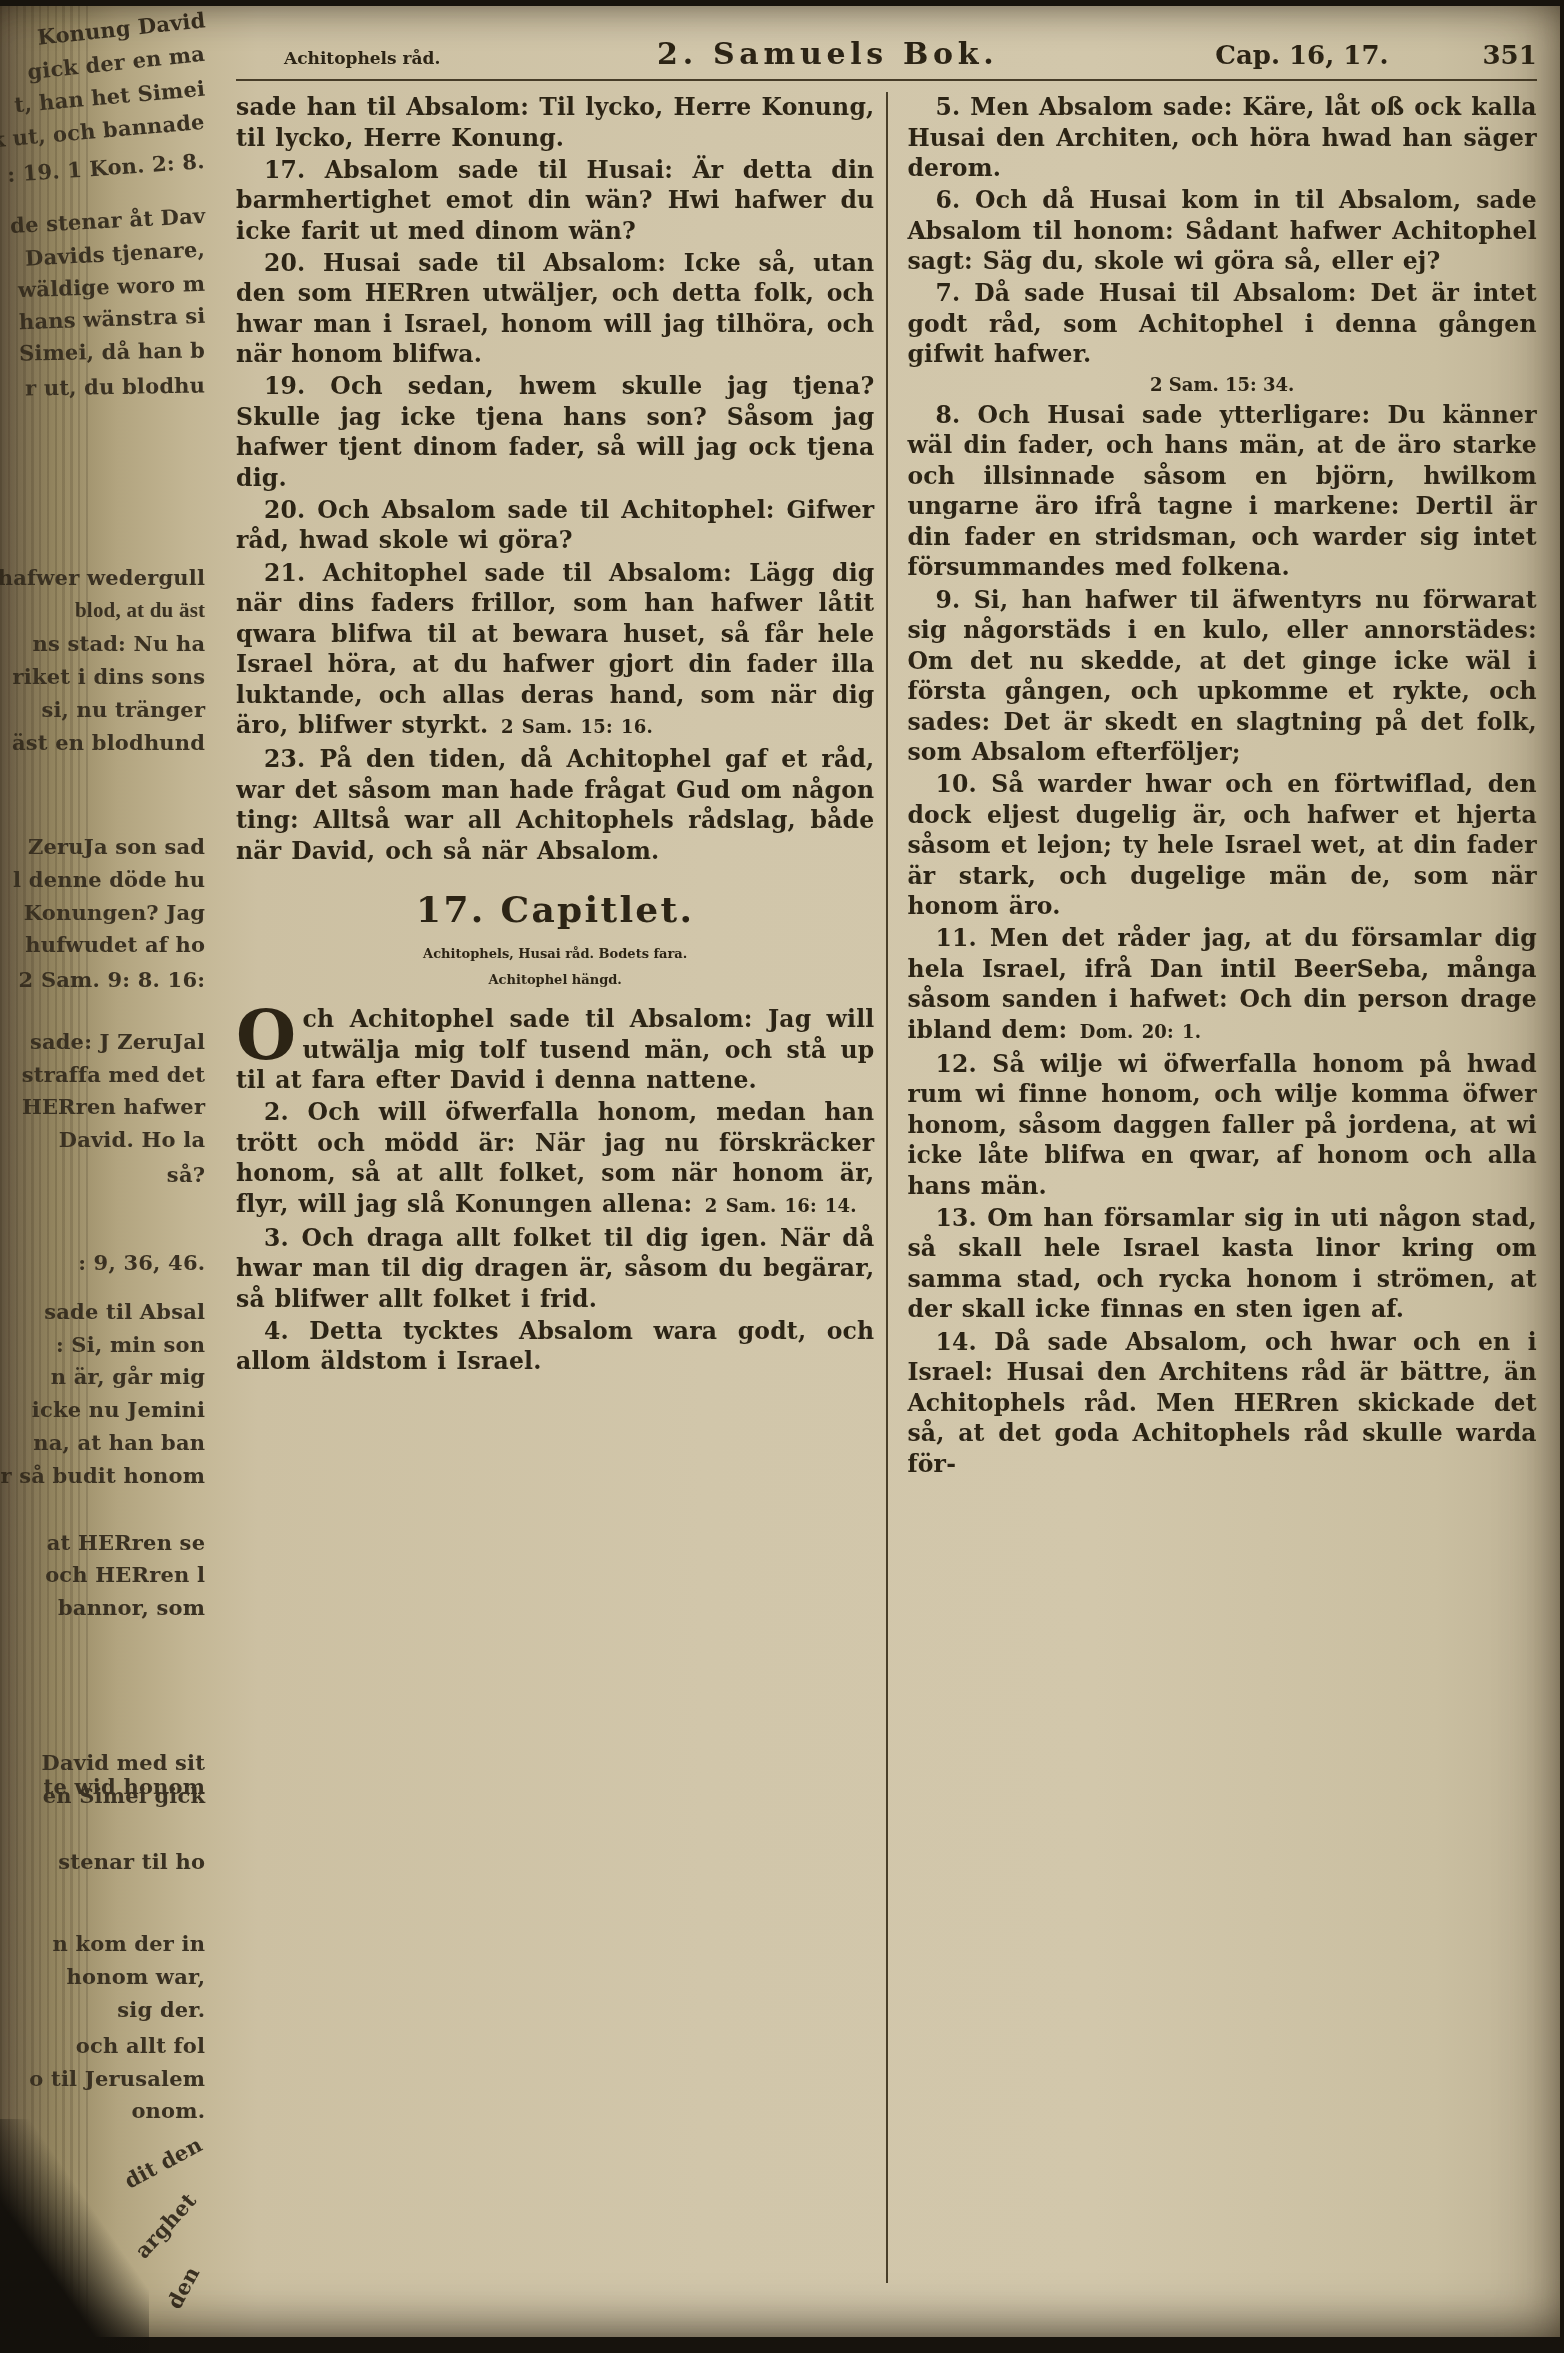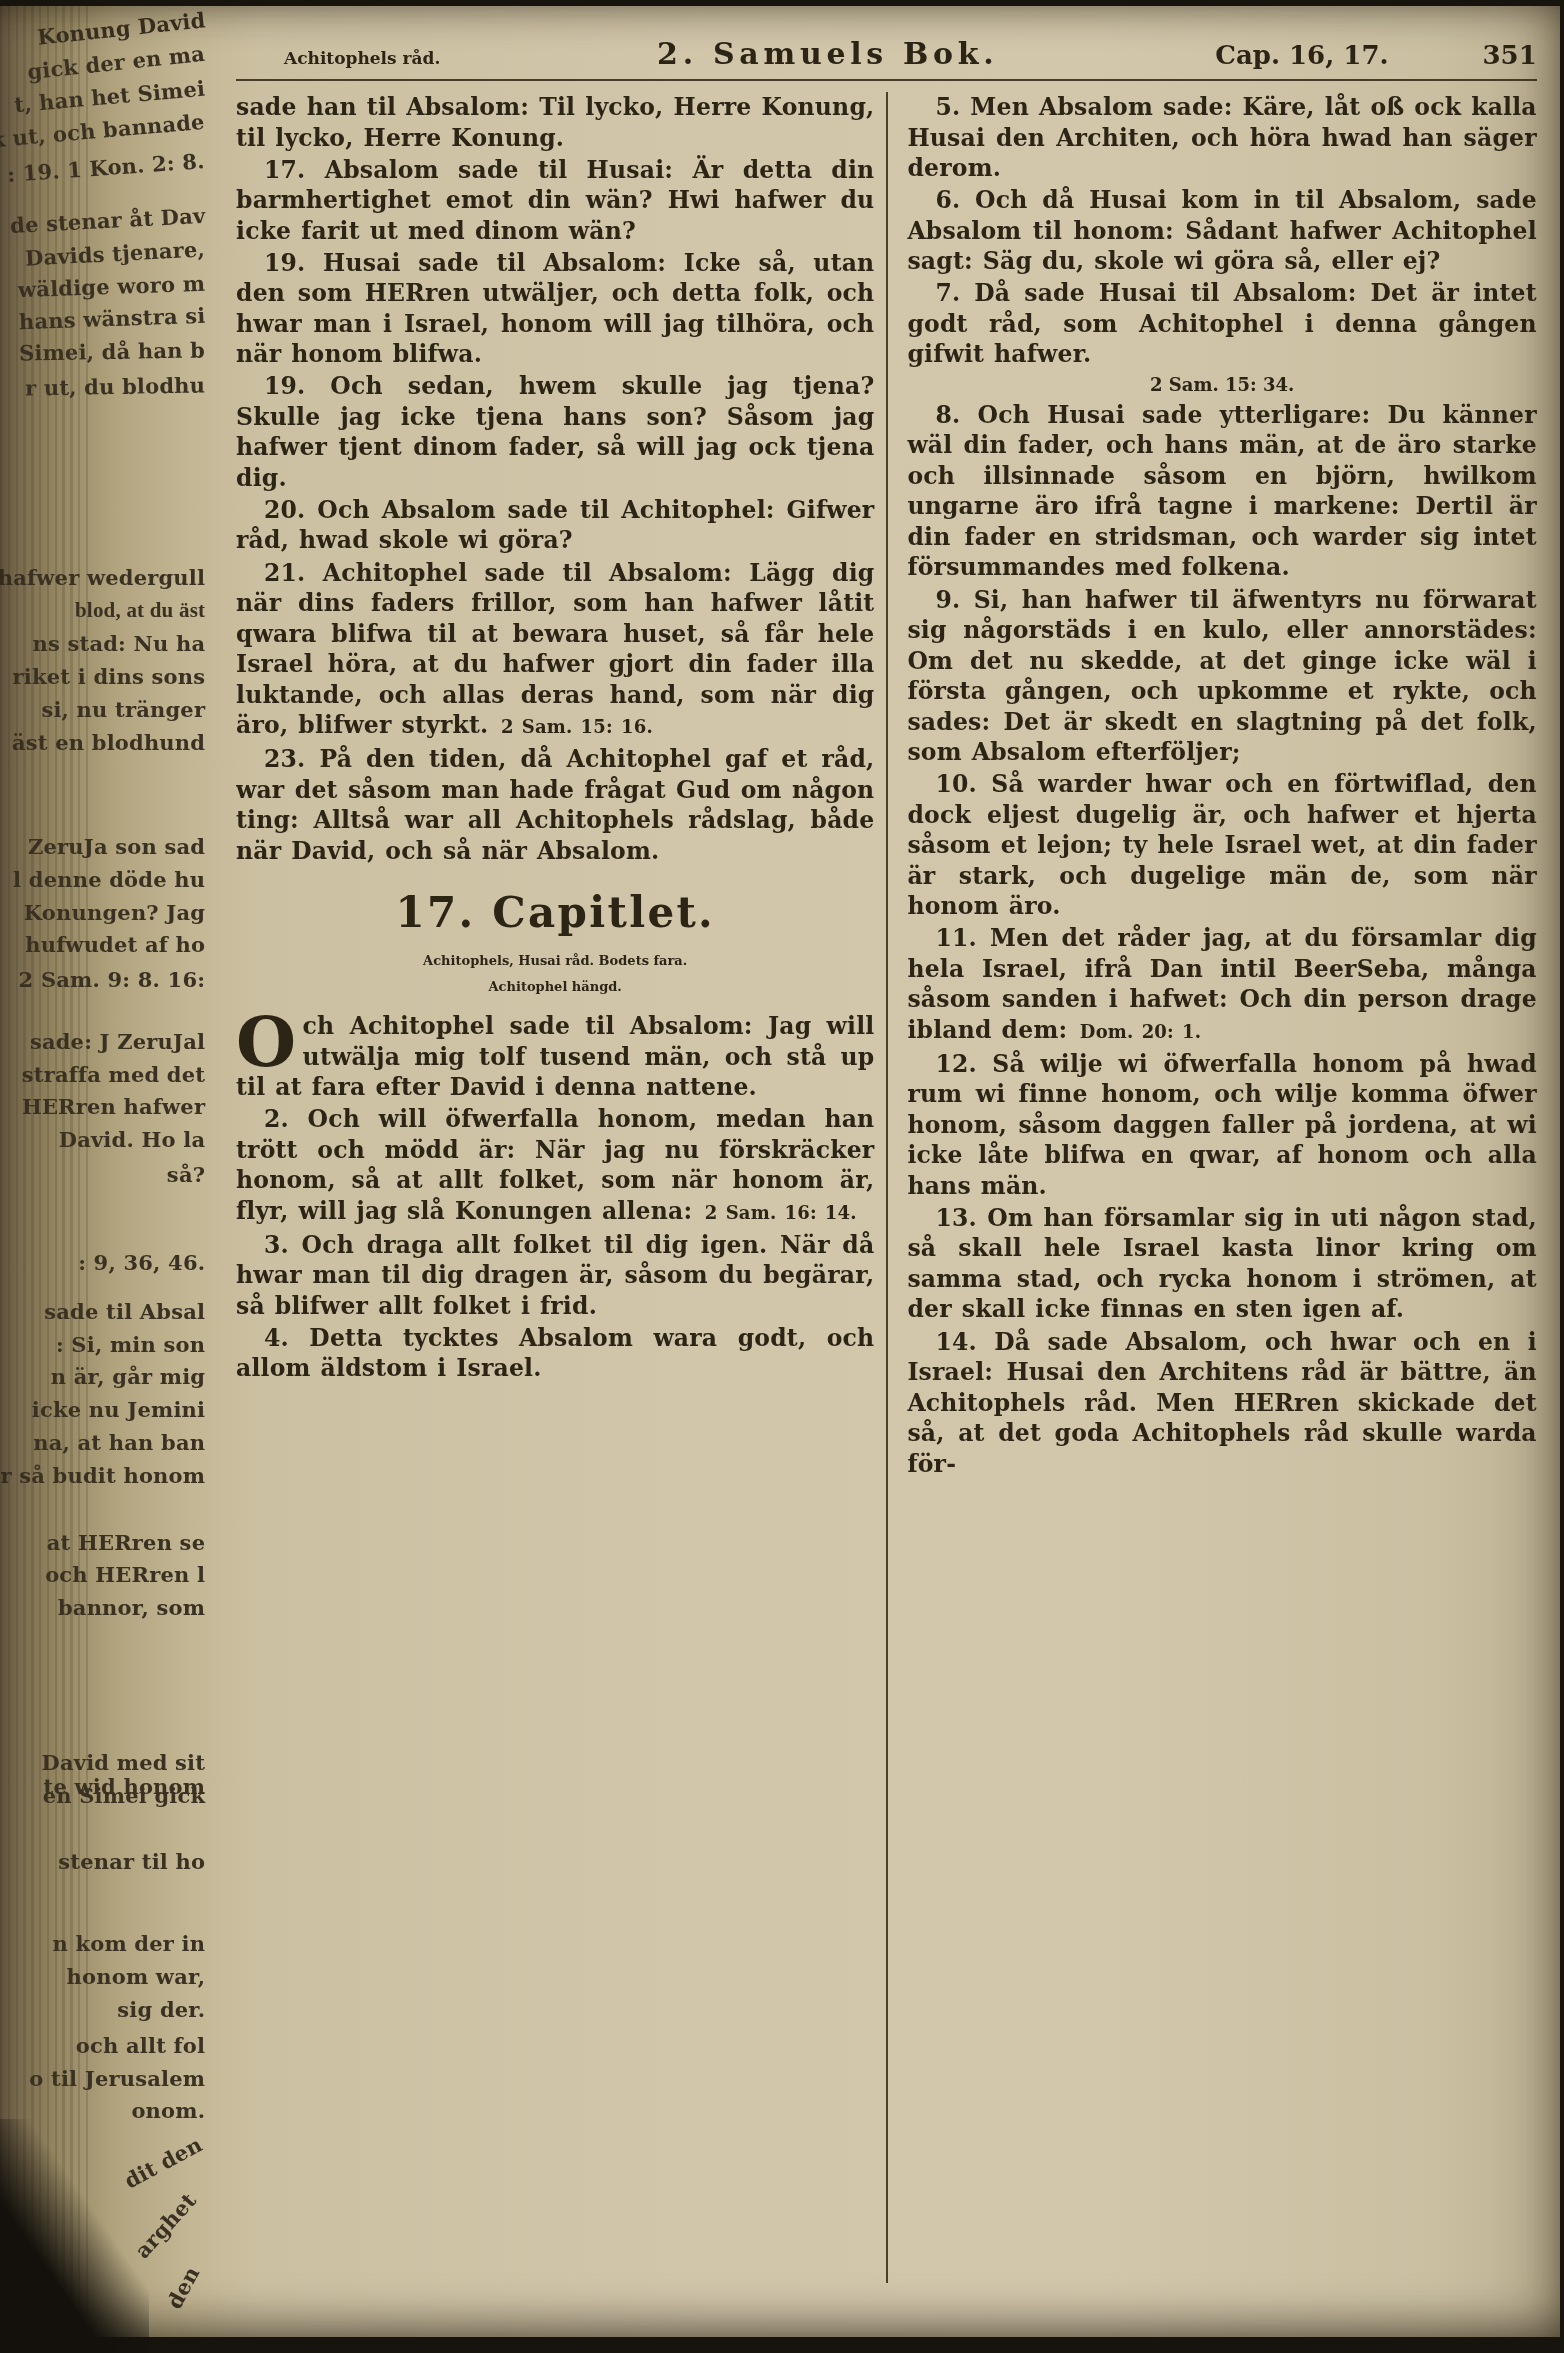--- a/index.html
+++ b/index.html
@@ -47,21 +47,21 @@
   .col-right{padding-left:19px;border-left:2.3px solid #493f2a;}
   .verse{
     margin:0 0 1.6px 0;text-align:justify;text-indent:28px;
     font-size:23.5px;line-height:30.5px;font-weight:700;color:#2c2415;
     letter-spacing:0.2px;word-spacing:1.6px;
   }
   .vwrap.noindent .verse{text-indent:0;}
   .dropcap{float:left;font-size:69px;line-height:55px;padding:3.1px 6.3px 0 0;font-weight:700;color:#2c2415;}
   .ref-inline{font-size:18px;font-weight:700;margin-left:12.5px;white-space:nowrap;}
   .ref-center{text-align:center;font-size:18px;font-weight:700;color:#2c2415;line-height:27px;margin-bottom:1.6px;}
-  .chapter-heading{text-align:center;font-size:42px;font-weight:700;color:#2c2415;letter-spacing:2.3px;margin:22px 0 11px 0;}
+  .chapter-heading{text-align:center;font-size:36px;font-weight:700;color:#2c2415;letter-spacing:2.3px;margin:22px 0 11px 0;}
   .chapter-summary{margin-bottom:11px;}
   .summary-line{text-align:center;font-size:13px;line-height:26px;font-weight:700;color:#2c2415;}
 </style>
 </head>
 <body>
 
 <div class="photo">
   <div class="paper">
     <div class="edge-lines"></div>
 
@@ -186,21 +186,21 @@
                 <p class="verse"><span class="vtext">sade han til Absalom: Til lycko, Herre Konung, til lycko, Herre Konung.</span></p>
 
               </div>
 
               <div class="vwrap">
                 <p class="verse"><span class="vtext">17. Absalom sade til Husai: Är detta din barmhertighet emot din wän? Hwi hafwer du icke farit ut med dinom wän?</span></p>
 
               </div>
 
               <div class="vwrap">
-                <p class="verse"><span class="vtext">19. Husai sade til Absalom: Icke så, utan den som HERren utwäljer, och detta folk, och hwar man i Israel, honom will jag tilhöra, och när honom blifwa.</span></p>
+                <p class="verse"><span class="vtext">20. Husai sade til Absalom: Icke så, utan den som HERren utwäljer, och detta folk, och hwar man i Israel, honom will jag tilhöra, och när honom blifwa.</span></p>
 
               </div>
 
               <div class="vwrap">
                 <p class="verse"><span class="vtext">19. Och sedan, hwem skulle jag tjena? Skulle jag icke tjena hans son? Såsom jag hafwer tjent dinom fader, så will jag ock tjena dig.</span></p>
 
               </div>
 
               <div class="vwrap">
                 <p class="verse"><span class="vtext">20. Och Absalom sade til Achitophel: Gifwer råd, hwad skole wi göra?</span></p>

